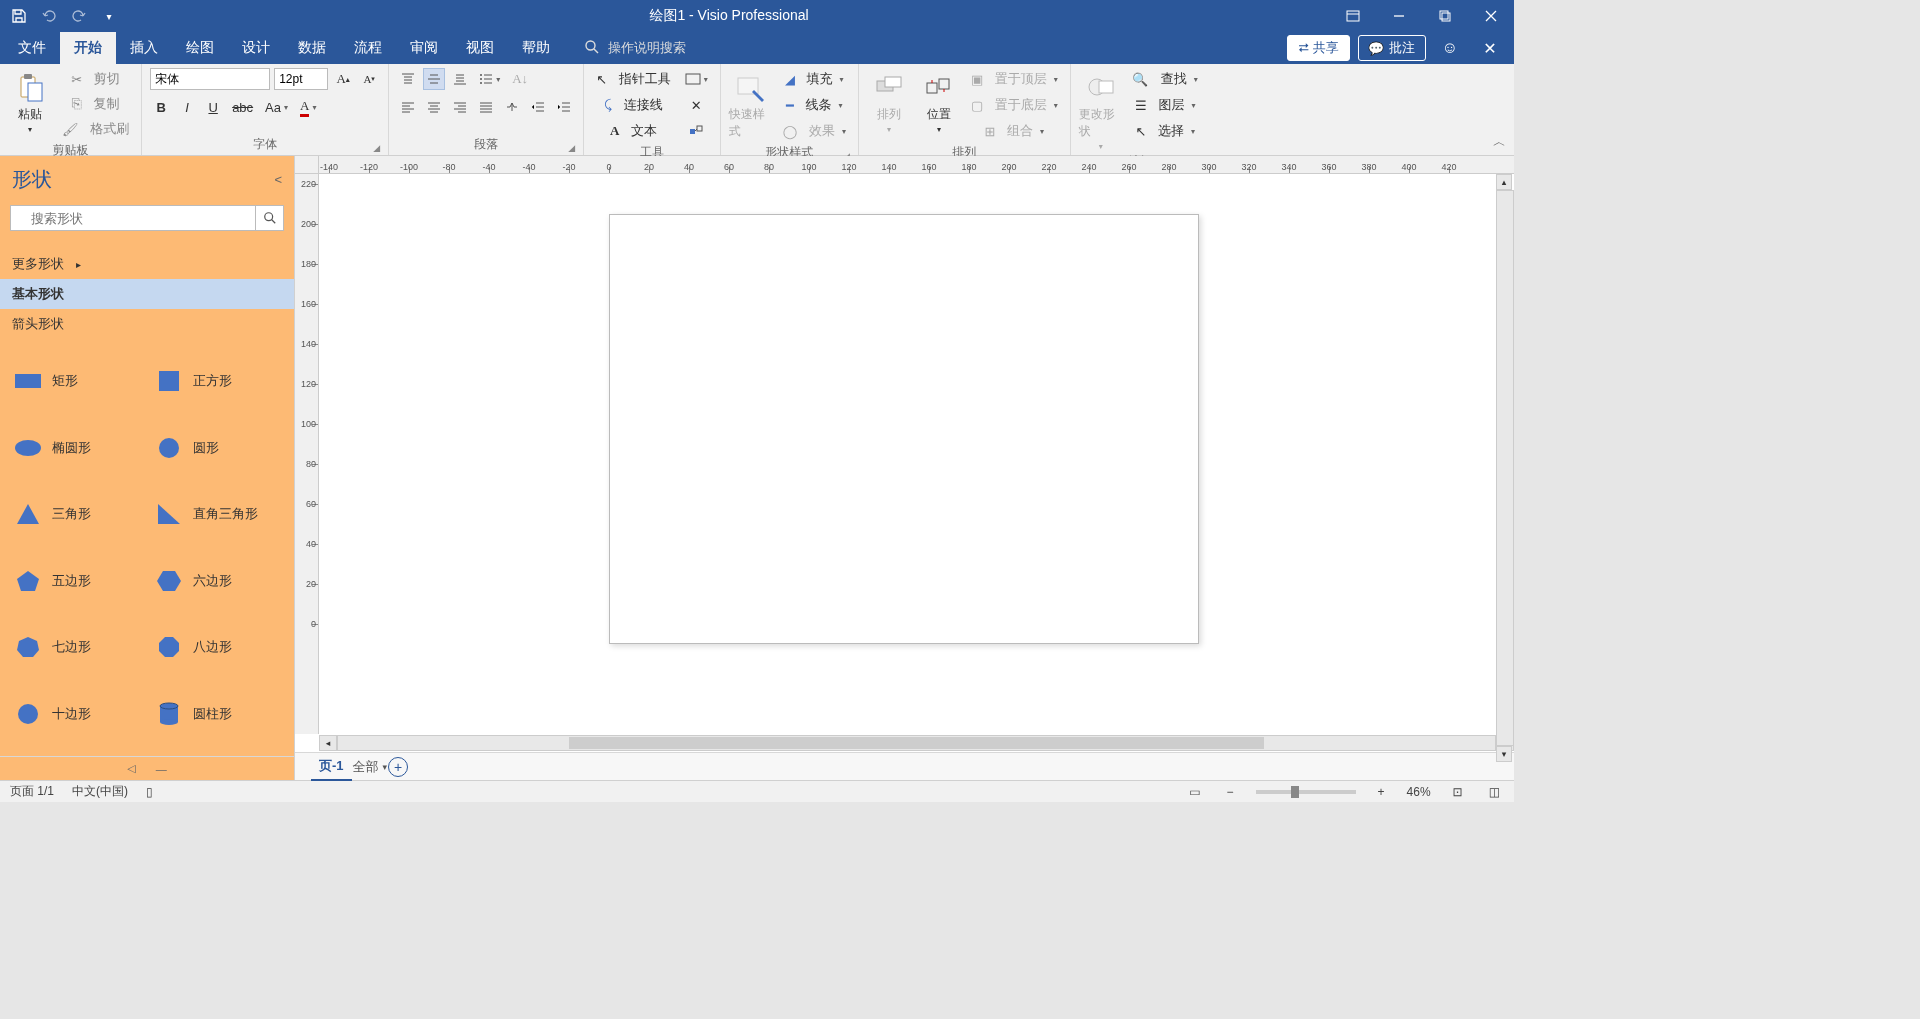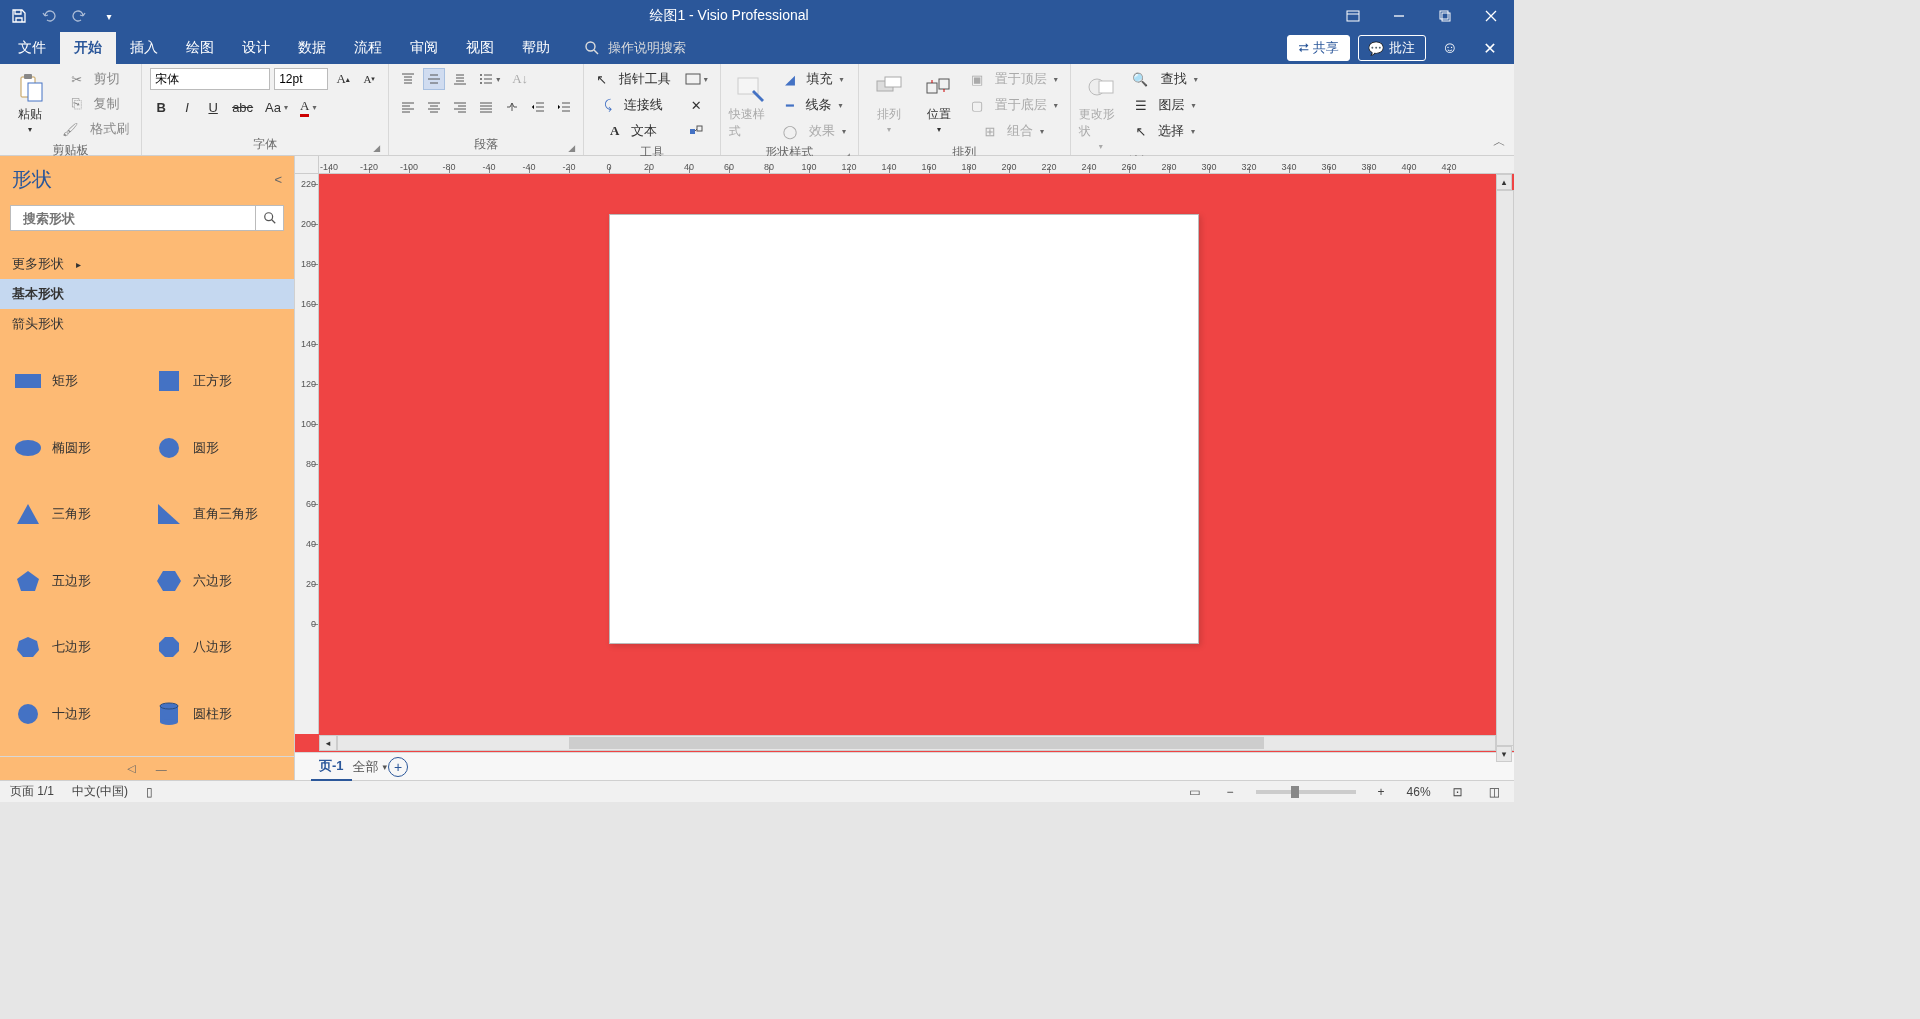--- a/index.html
+++ b/index.html
@@ -11,21 +11,21 @@
 .qat-btn { width: 26px; height: 26px; display: flex; align-items: center; justify-content: center; cursor: pointer; }
 .title-center { flex: 1; text-align: center; font-size: 14px; }
 .winbtns { display: flex; }
 .winbtn { width: 46px; height: 32px; display: flex; align-items: center; justify-content: center; cursor: pointer; }
 
 
 .tabs { height: 32px; background: #2b579a; display: flex; align-items: stretch; color: #fff; padding-left: 4px; }
 .tab { padding: 0 14px; display: flex; align-items: center; cursor: pointer; font-size: 14px; }
 .tab.active { background: #f1f1f1; color: #2b579a; font-weight: 600; }
 .tab-spacer { flex: 1; display: flex; align-items: center; padding-left: 20px; gap: 8px; color: #fff; }
-.search-tell { display: flex; align-items: center; gap: 8px; font-size: 13px; color: #ddd; }
+.search-tell { display: flex; gap: 8px; font-size: 13px; color: #ddd; }
 .tab-right { display: flex; align-items: center; gap: 8px; padding-right: 8px; }
 .share-btn { background: #fff; color: #2b579a; border: 1px solid #fff; padding: 3px 10px; border-radius: 3px; font-size: 13px; cursor: pointer; display: flex; align-items: center; gap: 4px; }
 .annot-btn { background: transparent; color: #fff; border: 1px solid #fff; padding: 3px 10px; border-radius: 3px; font-size: 13px; cursor: pointer; display: flex; align-items: center; gap: 4px; }
 .smiley, .closex { width: 32px; display: flex; align-items: center; justify-content: center; cursor: pointer; color: #fff; font-size: 16px; }
 
 
 .ribbon { height: 92px; background: #f1f1f1; border-bottom: 1px solid #d0d0d0; display: flex; }
 .rgroup { border-right: 1px solid #d8d8d8; display: flex; flex-direction: column; padding: 4px 8px 2px; }
 .rgroup-body { flex: 1; display: flex; align-items: flex-start; gap: 6px; }
 .rgroup-label { text-align: center; font-size: 12px; color: #666; padding-top: 2px; position: relative; }
@@ -41,33 +41,33 @@
 .dd::after { content: "▾"; font-size: 8px; margin-left: 3px; color: #666; }
 .collapse-btn { position: absolute; right: 8px; bottom: 4px; cursor: pointer; color: #666; }
 
 
 .workspace { display: flex; height: calc(100% - 32px - 32px - 92px - 22px); }
 .shapes-panel { width: 295px; background: #fdba74; border-right: 1px solid #d0d0d0; display: flex; flex-direction: column; }
 .sp-header { display: flex; align-items: center; justify-content: space-between; padding: 10px 12px 8px; }
 .sp-title { font-size: 20px; color: #2b579a; font-weight: normal; }
 .sp-collapse { cursor: pointer; color: #666; }
 .sp-search { padding: 4px 10px 8px; display: flex; }
-.sp-search input { flex: 1; height: 26px; border: 1px solid #bbb; padding: 0 12px; font-size: 13px; background: #fff; font-weight: bold; }
+.sp-search input { flex: 1; height: 26px; border: 1px solid #bbb; padding: 0 20px; font-size: 13px; background: #fff; }
 .sp-search-btn { width: 28px; height: 26px; border: 1px solid #bbb; border-left: none; background: #fff; display: flex; align-items: center; justify-content: center; cursor: pointer; }
 .sp-cat { padding: 6px 12px; font-size: 13px; cursor: pointer; display: flex; align-items: center; gap: 6px; }
 .sp-cat.more::after { content: "▸"; margin-left: 6px; font-size: 10px; }
 .sp-cat.sel { background: #c5d8f0; }
 .sp-cat.sel-bold { font-weight: 600; }
 .sp-shapes { flex: 1; overflow-y: auto; padding: 10px 8px; display: grid; grid-template-columns: 1fr 1fr; gap: 2px 4px; }
 .shape-item { display: flex; align-items: center; gap: 10px; padding: 4px 6px; cursor: pointer; font-size: 13px; }
 .shape-icon { width: 28px; height: 24px; display: flex; align-items: center; justify-content: center; }
 .sp-mini { height: 24px; border-top: 1px solid #d8d8d8; display: flex; align-items: center; justify-content: center; gap: 20px; color: #666; font-size: 11px; }
 
 
-.canvas-area { flex: 1; display: flex; flex-direction: column; background: #ef4444; position: relative; }
+.canvas-area { flex: 1; display: flex; flex-direction: column; background: #ffffff; position: relative; }
 .ruler-corner { position: absolute; left: 0; top: 0; width: 24px; height: 18px; background: #f0f0f0; border-right: 1px solid #ccc; border-bottom: 1px solid #ccc; z-index: 2; }
 .ruler-h { height: 18px; margin-left: 24px; background: #f0f0f0; border-bottom: 1px solid #ccc; font-size: 9px; color: #555; display: flex; align-items: flex-end; overflow: hidden; position: relative; }
 .ruler-h span { position: absolute; bottom: 1px; transform: translateX(-50%); }
 .ruler-h .tick { position: absolute; bottom: 0; width: 1px; height: 6px; background: #888; }
 .canvas-row { flex: 1; display: flex; overflow: hidden; }
 .ruler-v { width: 24px; background: #f0f0f0; border-right: 1px solid #ccc; position: relative; font-size: 9px; color: #555; }
 .ruler-v span { position: absolute; right: 2px; transform: translateY(-50%); }
 .ruler-v .tick { position: absolute; right: 0; height: 1px; width: 6px; background: #888; }
 .canvas-scroll { flex: 1; overflow: auto; position: relative; }
 .page { position: absolute; left: 290px; top: 40px; width: 590px; height: 430px; background: #fff; border: 1px solid #bbb; box-shadow: 2px 2px 6px rgba(0,0,0,0.15); }

